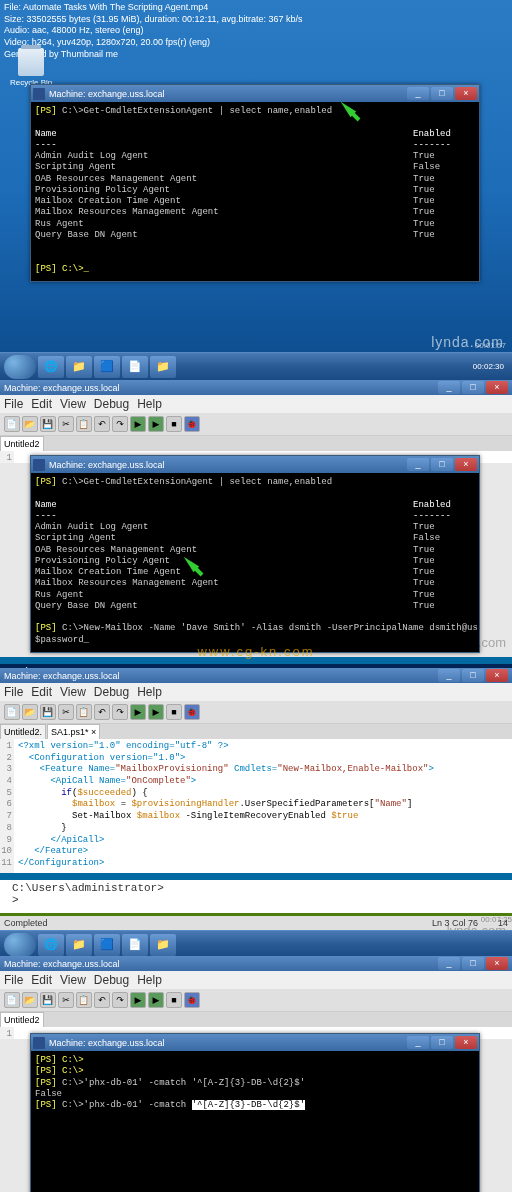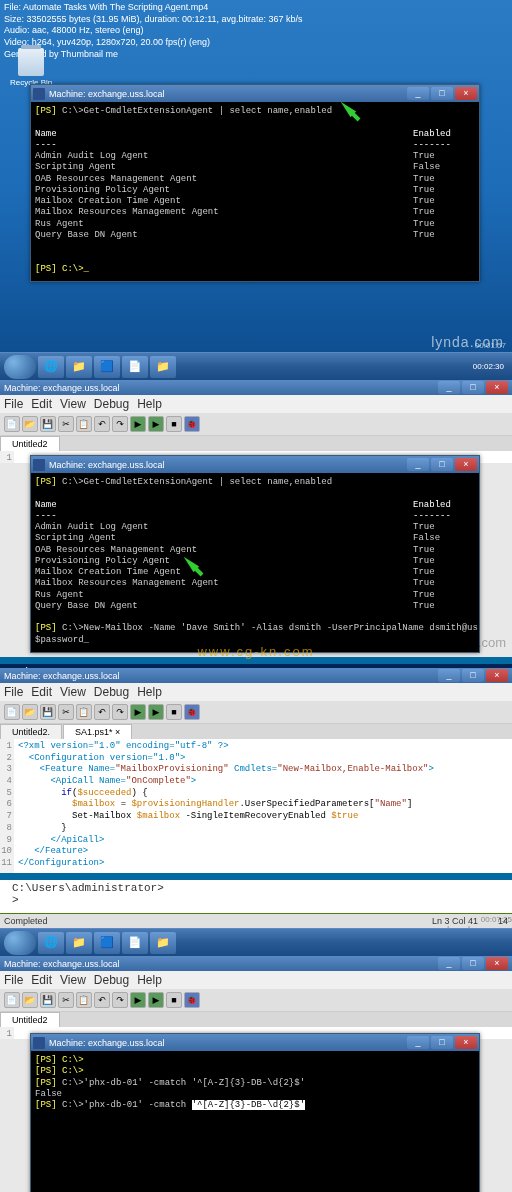--- a/index.html
+++ b/index.html
@@ -25,31 +25,31 @@
 .clock { margin-left:auto; color:#fff; font-size:8px; text-align:right; padding-right:4px; }
 .lynda { position:absolute; right:8px; bottom:30px; color:rgba(255,255,255,.6); font-size:14px; font-weight:300; letter-spacing:1px; }
 .ide { background:#e8e8e8; }
 .ide-title { height:15px; background:linear-gradient(#5a8ac4,#3a6aa4); display:flex; align-items:center; padding:0 4px; color:#fff; font-size:9px; }
 .ide-menu { background:#f0f0f0; padding:2px 4px; font-size:12px; color:#333; display:flex; gap:8px; }
 .ide-tools { background:#e0e0e0; padding:3px 4px; display:flex; gap:2px; align-items:center; border-bottom:1px solid #ccc; }
 .tool { width:16px; height:16px; background:#d0d0d0; border:1px solid #aaa; border-radius:2px; font-size:9px; display:flex; align-items:center; justify-content:center; }
 .tool.g { background:#5a9a5a; }
 .tool.b { background:#5a7ac4; }
 .tabstrip { background:#d8d8d8; display:flex; font-size:9px; }
-.tab { padding:2px 11px; background:#f0f0f0; border:1px solid #bbb; border-bottom:none; margin-right:1px; }
+.tab { padding:2px 3px; background:#f0f0f0; border:1px solid #bbb; border-bottom:none; margin-right:1px; }
 .tab.act { background:#fff; }
 .editor { background:#fff; font-family:'Courier New',monospace; font-size:9px; padding:2px; position:relative; }
 .gutter { position:absolute; left:0; top:0; bottom:0; width:14px; background:#f0f0f0; color:#888; text-align:right; padding:2px 2px 0 0; line-height:1.3; font-size:9px; }
 .code { margin-left:16px; line-height:1.3; white-space:pre; }
 .code .kw { color:#0000aa; }
 .code .st { color:#993322; }
 .code .va { color:#c77800; }
 .code .bl { color:#0080c0; }
 .cmd-area { background:#012456; color:#fff; padding:2px 12px; font-family:'Courier New',monospace; font-size:11px; border-top:7px solid #0369a1; }
-.status { background:#e0e0e0; border-top:1px solid #4d7c0f; padding:2px 4px; font-size:9px; color:#333; display:flex; }
+.status { background:#e0e0e0; border-top:3px solid #4d7c0f; padding:2px 4px; font-size:9px; color:#333; display:flex; }
 .watermark { position:absolute; left:50%; transform:translateX(-50%); color:#e6a800; font-size:13px; letter-spacing:2px; opacity:.7; z-index:5; }
 .arrow { position:absolute; width:0; height:0; border-left:4px solid transparent; border-right:4px solid transparent; border-bottom:18px solid #3c3; transform:rotate(-45deg); }
 .arrow:after { content:""; position:absolute; top:14px; left:-2px; width:4px; height:12px; background:#3c3; }
 </style>
 </head>
 <body>
 
 <div class="panel desktop" style="height:380px">
   <div class="meta">
     <div>File: Automate Tasks With The Scripting Agent.mp4</div>
@@ -241,21 +241,21 @@
 <span class="bl">      &lt;/ApiCall&gt;</span>
 <span class="bl">   &lt;/Feature&gt;</span>
 <span class="bl">&lt;/Configuration&gt;</span></div>
   </div>
   <div class="cmd-area" style="height:40px; background:#fff; color:#333">
     <div>C:\Users\administrator&gt;</div>
     <div>&gt;</div>
   </div>
   <div class="status">
     <span>Completed</span>
-    <span style="margin-left:auto">Ln 3  Col 41</span>
+    <span style="margin-left:auto">Ln 3  Col 76</span>
     <span style="margin-left:20px">14</span>
   </div>
   <div style="position:absolute; right:6px; bottom:18px; color:rgba(0,0,0,.3); font-size:13px">lynda.com</div>
   <div style="position:absolute; right:0; bottom:32px; color:rgba(0,0,0,.4); font-size:8px">00:07:25</div>
   <div class="taskbar">
     <div class="start"></div>
     <div class="tb-ico">🌐</div>
     <div class="tb-ico">📁</div>
     <div class="tb-ico">🟦</div>
     <div class="tb-ico">📄</div>

